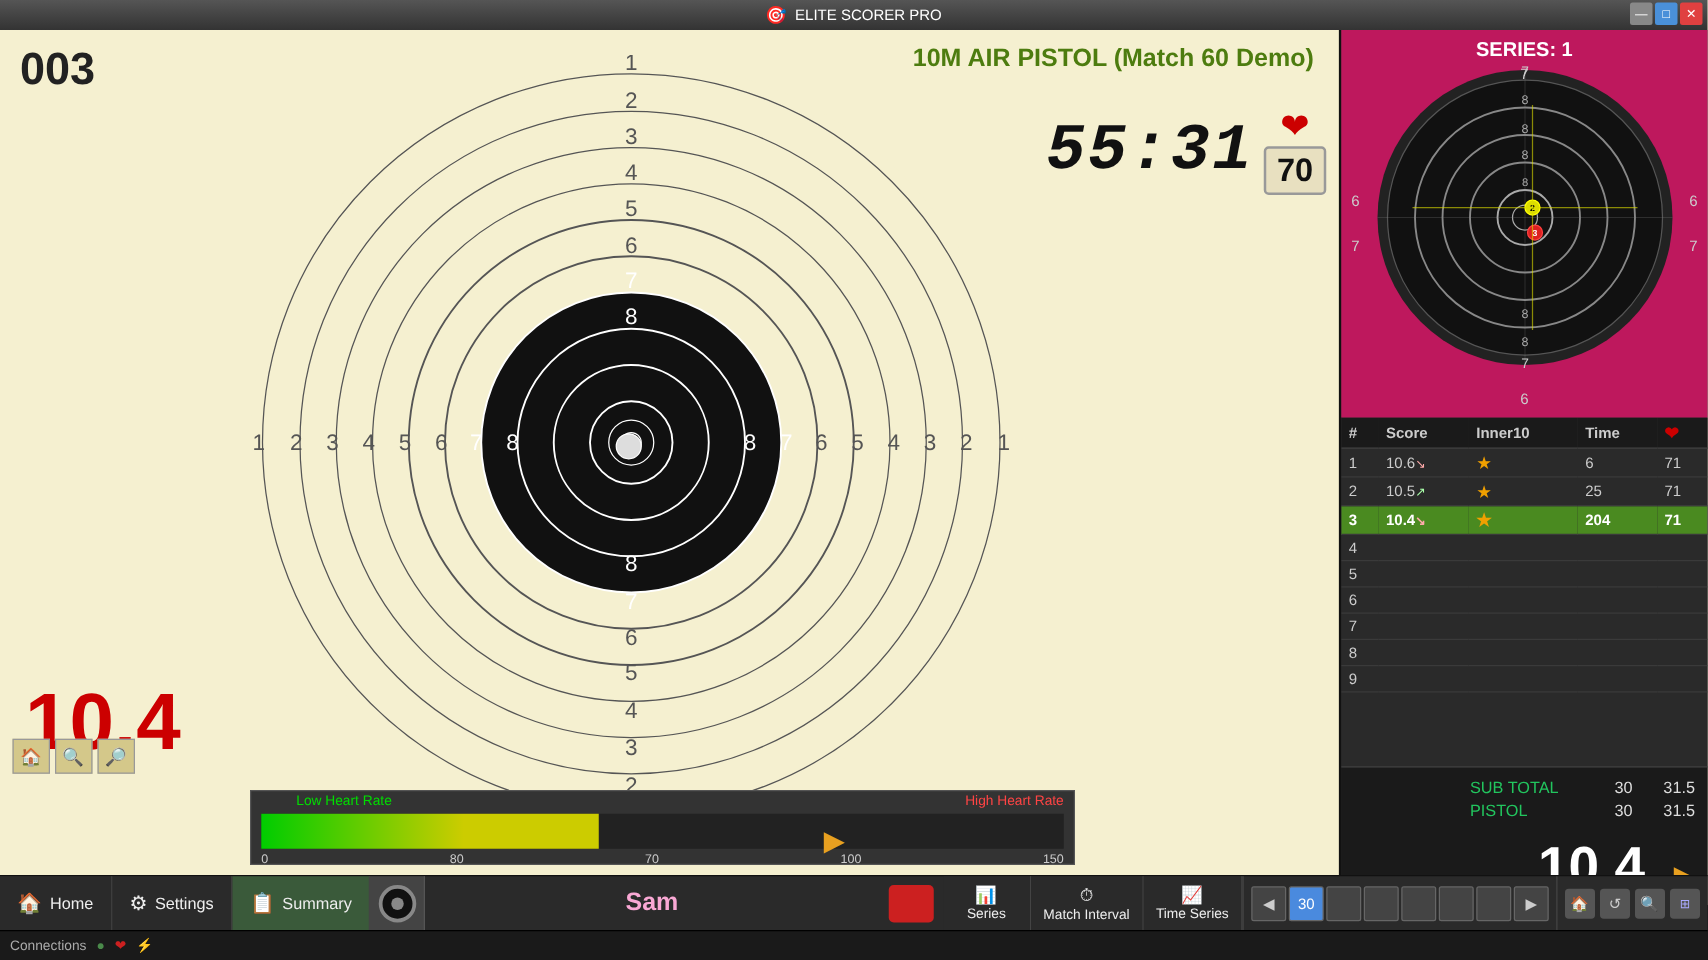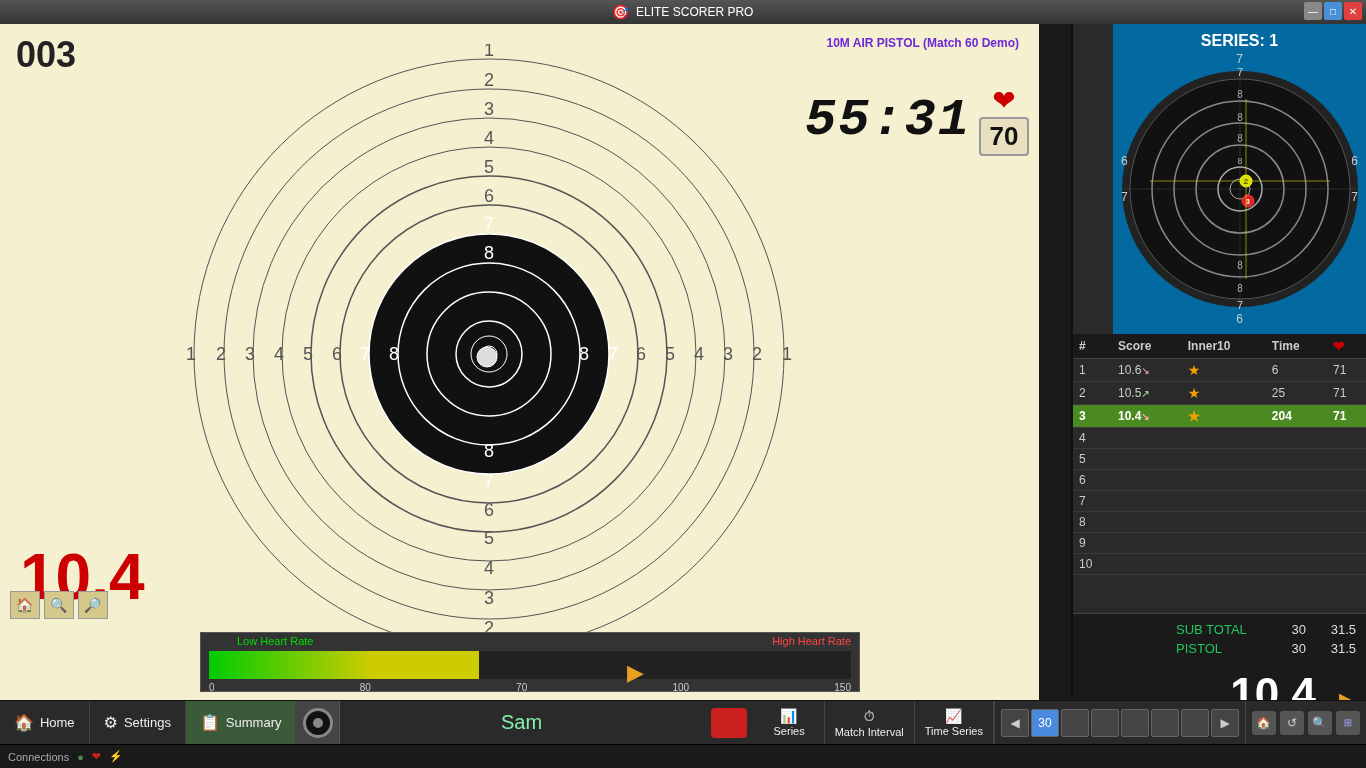--- a/index.html
+++ b/index.html
@@ -71,23 +71,23 @@
       font-size: 36px;
       font-weight: bold;
       color: #222;
     }
 
     
     #match-title {
       position: absolute;
       top: 12px;
       right: 20px;
-      font-size: 12px;
-      font-weight: bold;
-      color: #6d28d9;
+      font-size: 20px;
+      font-weight: bold;
+      color: #4d7c0f;
       text-align: right;
     }
 
     
     #timer-area {
       position: absolute;
       top: 60px;
       right: 10px;
       display: flex;
       align-items: center;
@@ -213,26 +213,24 @@
       width: 295px;
       background: #2a2a2a;
       display: flex;
       flex-direction: column;
       border-left: 2px solid #111;
     }
 
     
     #mini-target-area {
       height: 310px;
-      background: #0369a1;
+      background: #be185d;
       position: relative;
       display: flex;
-      align-items: center;
       justify-content: center;
-      margin-left: 40px;
     }
     #series-label {
       position: absolute;
       top: 8px;
       left: 50%;
       transform: translateX(-50%);
       color: #fff;
       font-size: 16px;
       font-weight: bold;
     }
@@ -350,22 +348,22 @@
     }
     .bottom-btn.active { background: #3a5a3a; }
     .btn-icon { font-size: 16px; }
 
     #player-name-area {
       flex: 1;
       display: flex;
       align-items: center;
       justify-content: center;
       font-size: 20px;
-      font-weight: normal;
-      color: #86efac;
+      font-weight: bold;
+      color: #f9a8d4;
       text-align: right;
     }
 
     #red-stop-btn {
       width: 36px;
       height: 30px;
       background: #cc2020;
       border-radius: 4px;
       cursor: pointer;
       margin: 7px 8px;
@@ -411,21 +409,20 @@
 
     #title-bar { position: fixed; top: 0; left: 0; width: 1366px; z-index: 300; }
 
     #content-wrapper {
       position: fixed;
       top: 24px;
       left: 0;
       width: 1366px;
       height: 700px;
       display: flex;
-      gap: 32px;
     }
 
     #bottom-bar {
       position: fixed;
       bottom: 24px;
     }
     .series-nav-btn {
       width: 28px;
       height: 28px;
       background: #444;
@@ -677,27 +674,20 @@
     <td></td>
     <td></td>
   </tr>
             <tr>
     <td>9</td>
     <td></td>
     <td></td>
     <td></td>
     <td></td>
   </tr>
-            <tr>
-    <td>10</td>
-    <td></td>
-    <td></td>
-    <td></td>
-    <td></td>
-  </tr>
           </tbody>
       </table>
     </div>
 
     <div id="totals-area">
       <div class="total-row">
         <span class="total-label">SUB TOTAL</span>
         <span class="total-val">30</span>
         <span class="total-val">31.5</span>
       </div>

